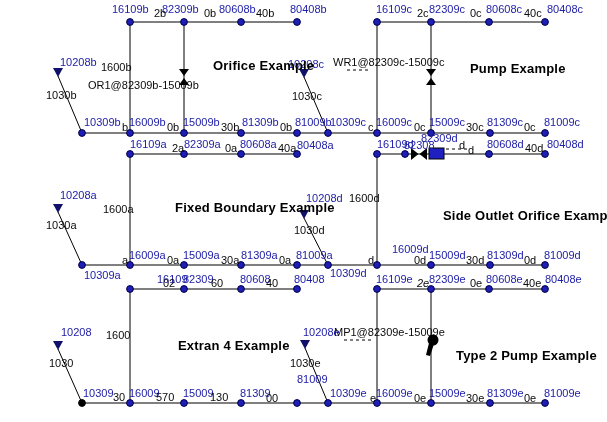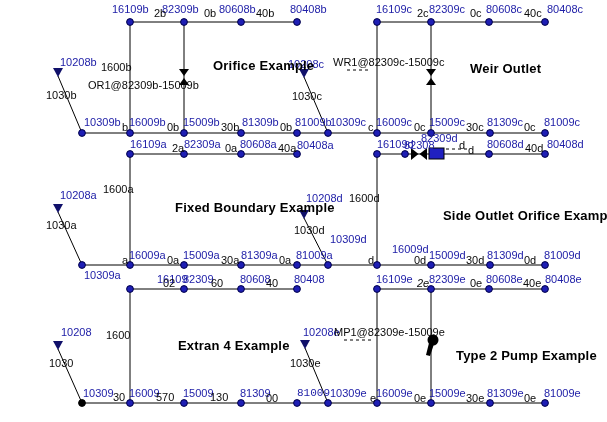--- a/index.html
+++ b/index.html
@@ -142,38 +142,38 @@
       <div class="lbl node-lbl" style="left: 377px; top: 139px;">16109d</div>
       <div class="lbl node-lbl" style="left: 404px; top: 140px;">82308</div>
       <div class="lbl node-lbl" style="left: 421px; top: 133px;">82309d</div>
       <div class="lbl node-lbl" style="left: 487px; top: 139px; text-align: right;">80608d</div>
       <div class="lbl node-lbl" style="left: 547px; top: 139px;">80408d</div>
       <div class="lbl node-lbl" style="left: 84px; top: 250px; margin-top: 20px;">10309a</div>
       <div class="lbl node-lbl" style="left: 129px; top: 250px;">16009a</div>
       <div class="lbl node-lbl" style="left: 183px; top: 250px;">15009a</div>
       <div class="lbl node-lbl" style="left: 241px; top: 250px;">81309a</div>
       <div class="lbl node-lbl" style="left: 296px; top: 250px;">81009a</div>
-      <div class="lbl node-lbl" style="left: 330px; top: 234px;">10309d</div>
+      <div class="lbl node-lbl" style="left: 330px; top: 268px;">10309d</div>
       <div class="lbl node-lbl" style="left: 376px; top: 244px; padding-left: 16px;">16009d</div>
       <div class="lbl node-lbl" style="left: 429px; top: 250px;">15009d</div>
       <div class="lbl node-lbl" style="left: 487px; top: 250px;">81309d</div>
       <div class="lbl node-lbl" style="left: 544px; top: 250px;">81009d</div>
       <div class="lbl node-lbl" style="left: 129px; top: 274px; margin-left: 28px;">16109</div>
       <div class="lbl node-lbl" style="left: 183px; top: 274px;">82309</div>
       <div class="lbl node-lbl" style="left: 240px; top: 274px;">80608</div>
       <div class="lbl node-lbl" style="left: 294px; top: 274px;">80408</div>
       <div class="lbl node-lbl" style="left: 376px; top: 274px;">16109e</div>
       <div class="lbl node-lbl" style="left: 429px; top: 274px;">82309e</div>
       <div class="lbl node-lbl" style="left: 486px; top: 274px;">80608e</div>
       <div class="lbl node-lbl" style="left: 545px; top: 274px;">80408e</div>
       <div class="lbl node-lbl" style="left: 83px; top: 388px;">10309</div>
       <div class="lbl node-lbl" style="left: 129px; top: 388px;">16009</div>
       <div class="lbl node-lbl" style="left: 183px; top: 388px;">15009</div>
       <div class="lbl node-lbl" style="left: 240px; top: 388px;">81309</div>
-      <div class="lbl node-lbl" style="left: 297px; top: 388px; font-family: Liberation Mono, monospace;">81009</div>
+      <div class="lbl node-lbl" style="left: 297px; top: 374px;">81009</div>
       <div class="lbl node-lbl" style="left: 330px; top: 388px;">10309e</div>
       <div class="lbl node-lbl" style="left: 376px; top: 388px;">16009e</div>
       <div class="lbl node-lbl" style="left: 429px; top: 388px;">15009e</div>
       <div class="lbl node-lbl" style="left: 487px; top: 388px;">81309e</div>
       <div class="lbl node-lbl" style="left: 544px; top: 388px;">81009e</div>
       <div class="lbl node-lbl" style="left: 60px; top: 57px;">10208b</div>
       <div class="lbl node-lbl" style="left: 288px; top: 59px;">10208c</div>
       <div class="lbl node-lbl" style="left: 60px; top: 190px;">10208a</div>
       <div class="lbl node-lbl" style="left: 306px; top: 193px;">10208d</div>
       <div class="lbl node-lbl" style="left: 61px; top: 327px;">10208</div>
@@ -218,28 +218,28 @@
       <div class="lbl cond-lbl" style="left: 266px; top: 393px;">00</div>
       <div class="lbl cond-lbl" style="left: 370px; top: 393px;">e</div>
       <div class="lbl cond-lbl" style="left: 414px; top: 393px;">0e</div>
       <div class="lbl cond-lbl" style="left: 466px; top: 393px;">30e</div>
       <div class="lbl cond-lbl" style="left: 524px; top: 393px;">0e</div>
       <div class="lbl annot" style="left: 101px; top: 62px;">1600b</div>
       <div class="lbl annot" style="left: 88px; top: 80px;">OR1@82309b-15009b</div>
       <div class="lbl annot" style="left: 46px; top: 90px;">1030b</div>
       <div class="lbl annot" style="left: 333px; top: 57px;">WR1@82309c-15009c</div>
       <div class="lbl annot" style="left: 292px; top: 91px;">1030c</div>
-      <div class="lbl annot" style="left: 103px; top: 184px; text-align: center;">1600a</div>
+      <div class="lbl annot" style="left: 103px; top: 204px; text-align: center;">1600a</div>
       <div class="lbl annot" style="left: 46px; top: 220px;">1030a</div>
       <div class="lbl annot" style="left: 349px; top: 193px;">1600d</div>
       <div class="lbl annot" style="left: 294px; top: 225px;">1030d</div>
       <div class="lbl annot" style="left: 106px; top: 330px;">1600</div>
       <div class="lbl annot" style="left: 49px; top: 358px;">1030</div>
       <div class="lbl annot" style="left: 334px; top: 327px;">MP1@82309e-15009e</div>
       <div class="lbl annot" style="left: 290px; top: 358px;">1030e</div>
       <div class="lbl title" style="left: 213px; top: 59px;">Orifice Example</div>
-      <div class="lbl title" style="left: 470px; top: 62px;">Weir Outlet</div>
+      <div class="lbl title" style="left: 470px; top: 62px;">Pump Example</div>
       <div class="lbl title" style="left: 175px; top: 201px;">Fixed Boundary Example</div>
       <div class="lbl title" style="left: 443px; top: 209px;">Side Outlet Orifice Example</div>
       <div class="lbl title" style="left: 178px; top: 339px;">Extran 4 Example</div>
       <div class="lbl title" style="left: 456px; top: 349px;">Type 2 Pump Example</div>
     </div>
 </div>
 
 </body></html>

